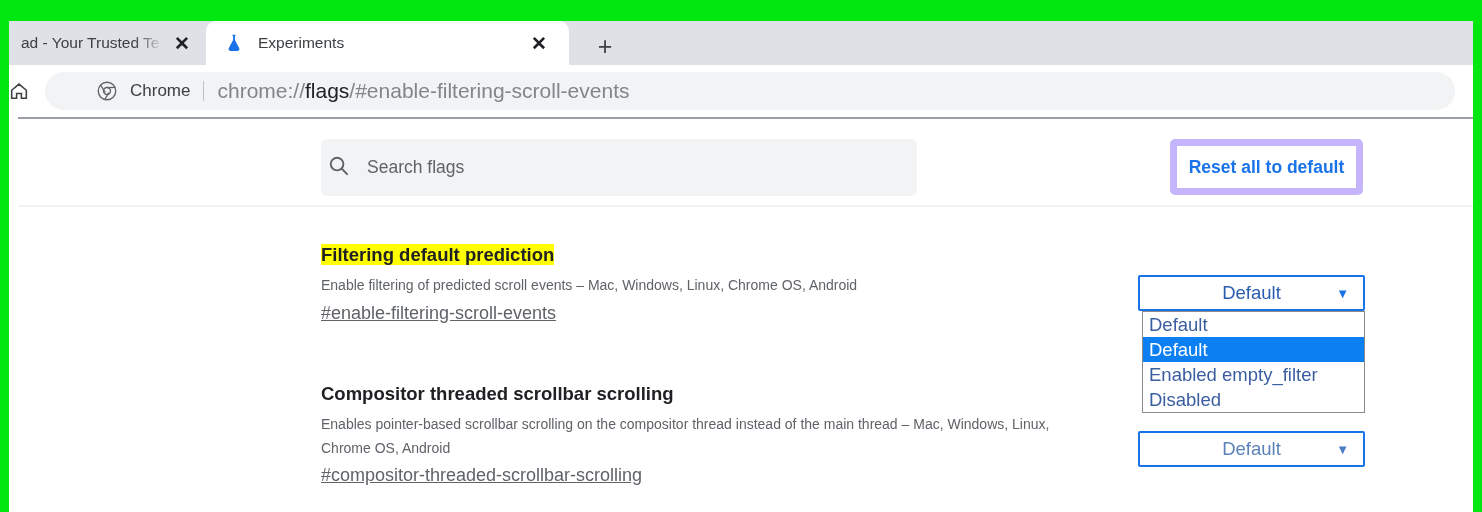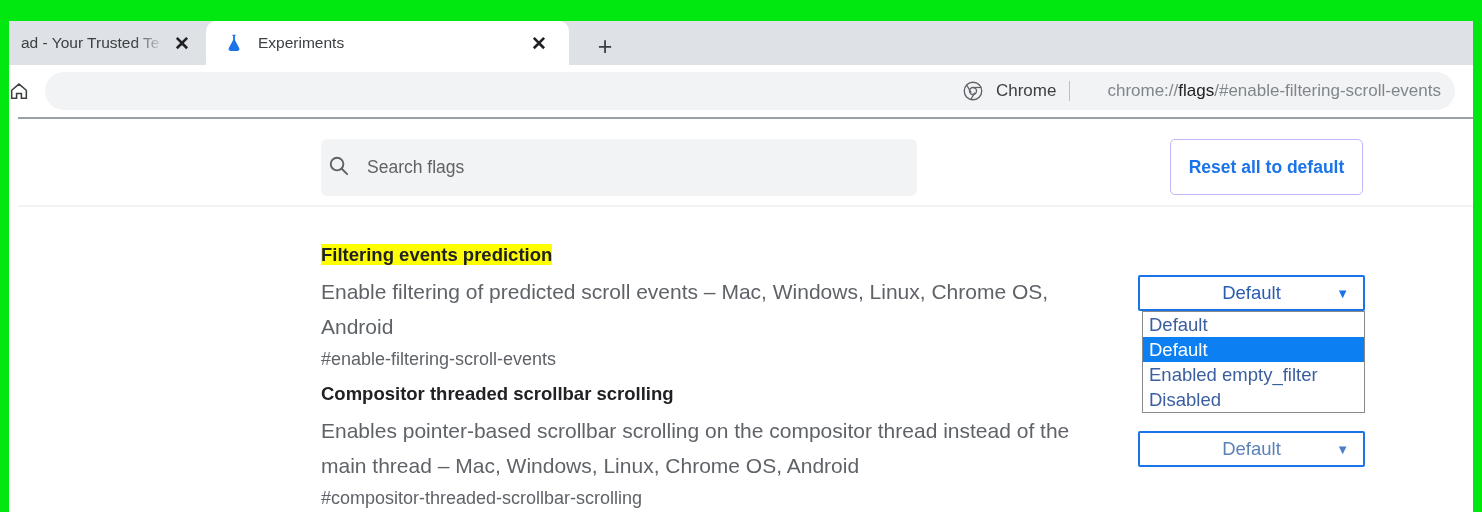--- a/index.html
+++ b/index.html
@@ -89,31 +89,30 @@
   }
   #omnibox {
     margin-left: 4px;
     height: 38px;
     flex: 1; margin-right: 18px;
     background: #f1f3f4;
     border-radius: 19px;
     display: flex; align-items: center;
     padding: 0 14px;
     cursor: text;
-    justify-content: flex-end;
   }
   #chrome-logo { width: 20px; height: 20px; margin-left: 38px; flex: none; }
   #omni-prefix {
     font-size: 17px; color: #3c4043; margin-left: 13px; white-space: nowrap;
   }
   #omni-sep {
     width: 1px; height: 20px; background: #bdc1c6; margin: 0 13px; flex: none;
   }
   #omni-url {
-    font-size: 17px; color: #80868b; white-space: nowrap; margin-left: 24px;
+    font-size: 21px; color: #80868b; white-space: nowrap;
   }
   #omni-url .strong { color: #202124; }
   #toolbar-divider {
     position: absolute; left: 9px; top: 96px;
     width: 1455px; height: 2px; background: #9aa0a6;
   }
 
   
   #flags-header {
     position: absolute; left: 0; top: 98px;
@@ -129,21 +128,21 @@
     padding-left: 6px;
     cursor: text;
   }
   .search-icon { width: 23px; height: 23px; flex: none; }
   #search-input-text {
     font-size: 17.5px; color: #5f6368; margin-left: 17px;
   }
   #reset-btn {
     position: absolute; left: 1161px; top: 20px;
     width: 193px; height: 56px;
-    border: 1px solid #c4b5fd; border-radius: 5px;
+    border: 7px solid #c4b5fd; border-radius: 5px;
     background: #ffffff;
     display: flex; align-items: center; justify-content: center;
     font-size: 17.5px; font-weight: 700; color: #1a73e8;
     cursor: pointer;
   }
   #header-divider {
     position: absolute; left: 9px; top: 184px;
     width: 1455px; height: 2px; background: #f1f3f4;
   }
 
@@ -155,27 +154,27 @@
   }
   .flag-row { position: absolute; left: 312px; width: 830px; }
   #flag-0 { top: 36px; }
   #flag-1 { top: 175px; }
   .flag-title {
     font-size: 18.5px; font-weight: 700; color: #202124;
     line-height: 1.25; display: inline;
   }
   .flag-title.hl { background: #ffff00; }
   .flag-desc {
-    font-size: 21px; color: #5f6368;
+    font-size: 14px; color: #5f6368;
     line-height: 1.67; margin-top: 8px;
     max-width: 760px;
   }
   .flag-anchor {
     font-size: 18px; color: #5f6368;
-    display: inline-block;
+    text-decoration: underline; display: inline-block;
     margin-top: 5px; cursor: pointer;
   }
 
   
   .flag-select {
     position: absolute;
     width: 227px; height: 36px;
     border: 2px solid #1a73e8;
     background: #ffffff;
     border-radius: 2px;
@@ -272,21 +271,21 @@
       <span id="search-input-text">Search flags</span>
     </div>
     <div id="reset-btn">Reset all to default</div>
   </div>
   <div id="header-divider"></div>
 
   <div id="flag-list">
 
     <div class="flag-row" id="flag-0">
       <div>
-        <span class="flag-title hl">Filtering events prediction</span>
+        <span class="flag-title hl">Filtering default prediction</span>
       </div>
       <div class="flag-desc">Enable filtering of predicted scroll events – Mac, Windows, Linux, Chrome OS, Android</div>
       <span class="flag-anchor">#enable-filtering-scroll-events</span>
     </div>
 
     <div class="flag-row" id="flag-1">
       <div>
         <span class="flag-title">Compositor threaded scrollbar scrolling</span>
       </div>
       <div class="flag-desc">Enables pointer-based scrollbar scrolling on the compositor thread instead of the main thread – Mac, Windows, Linux, Chrome OS, Android</div>

